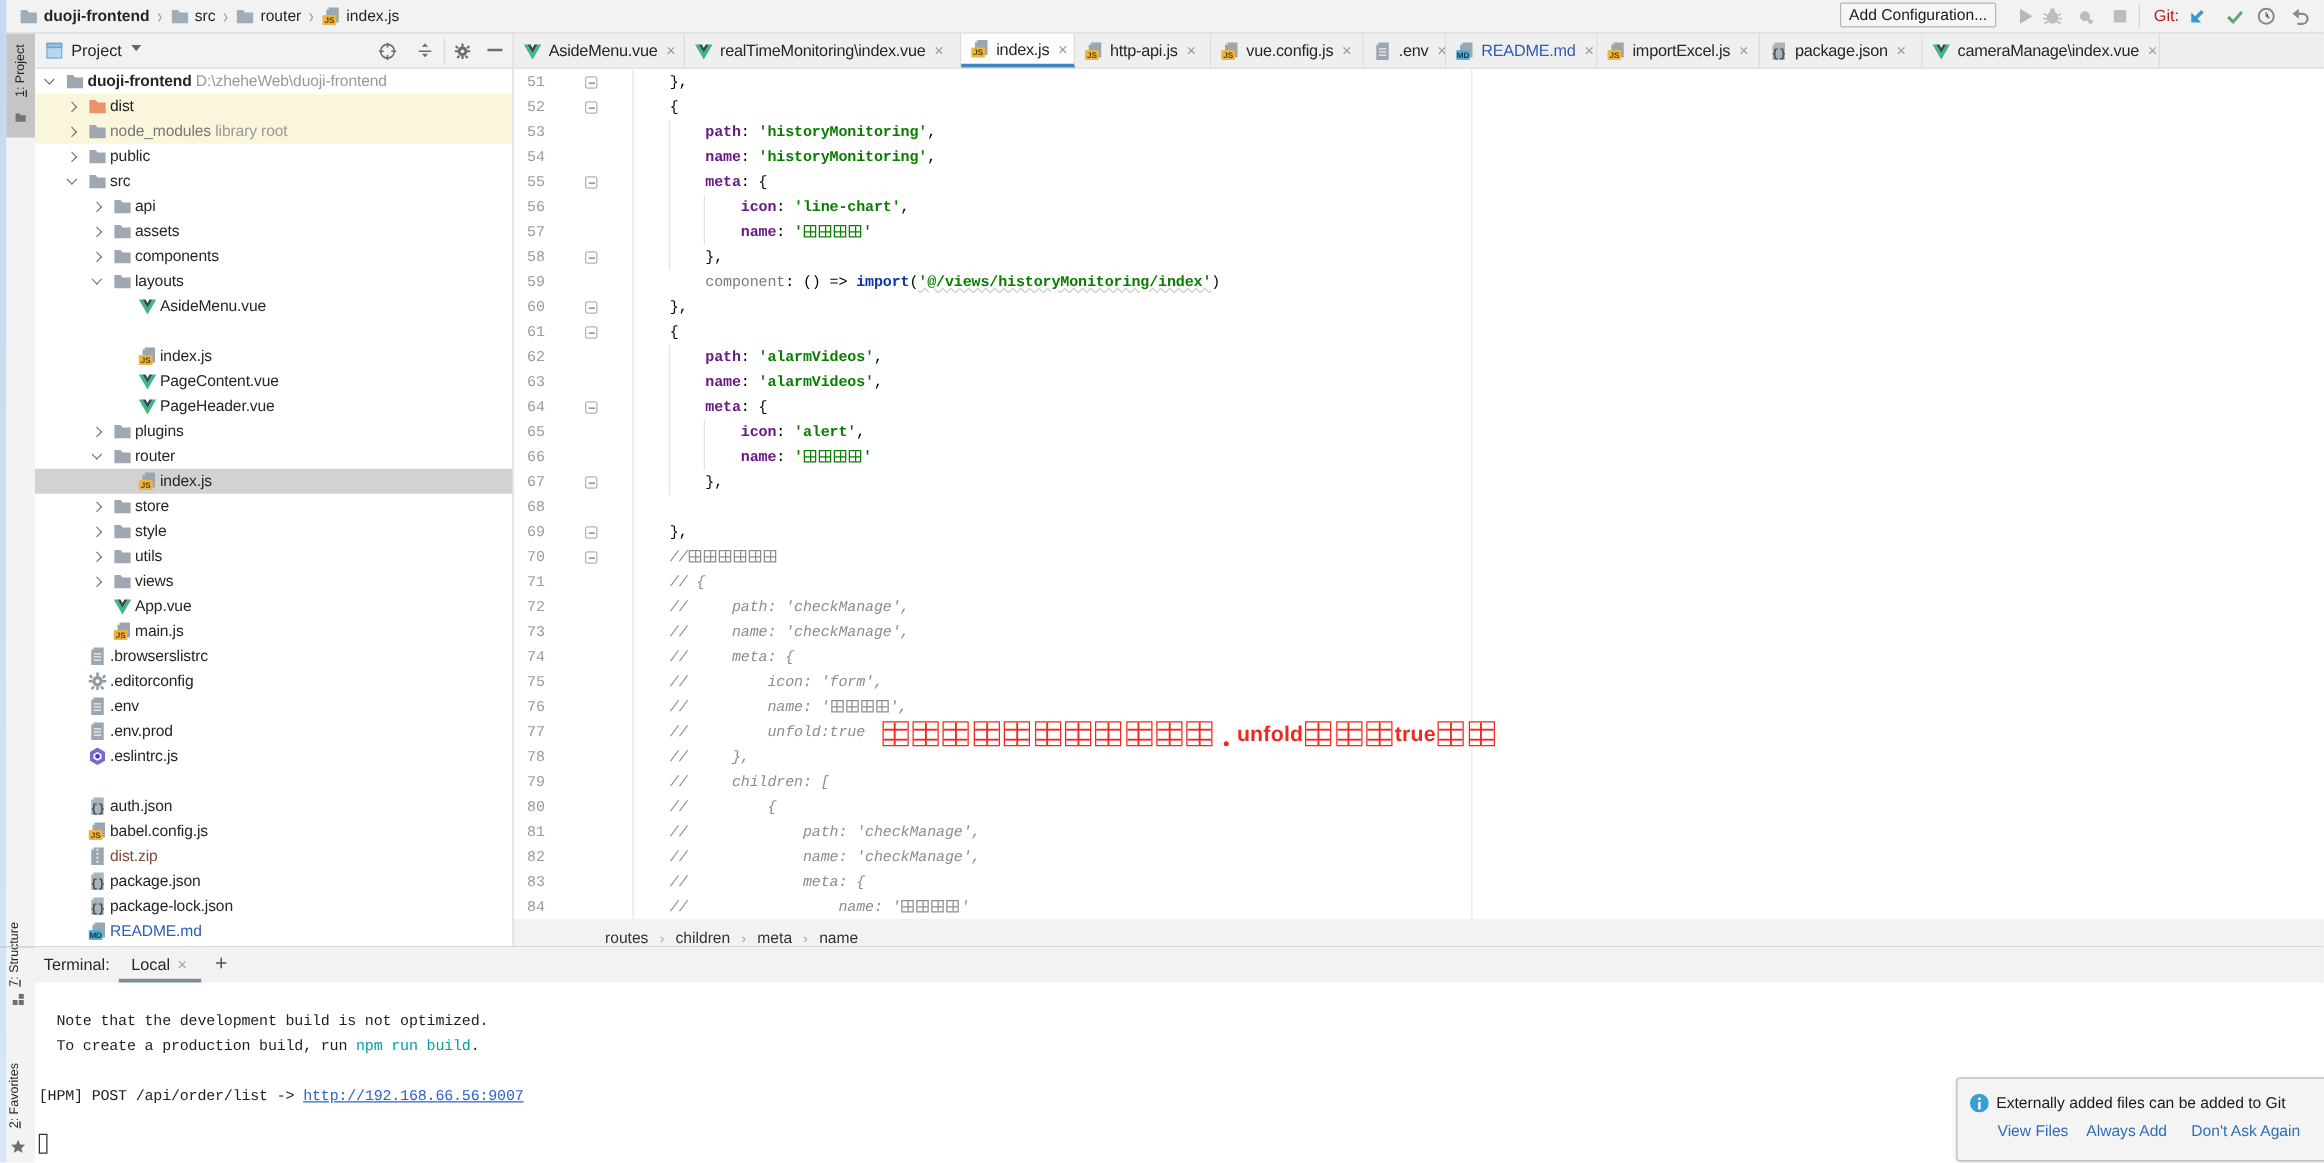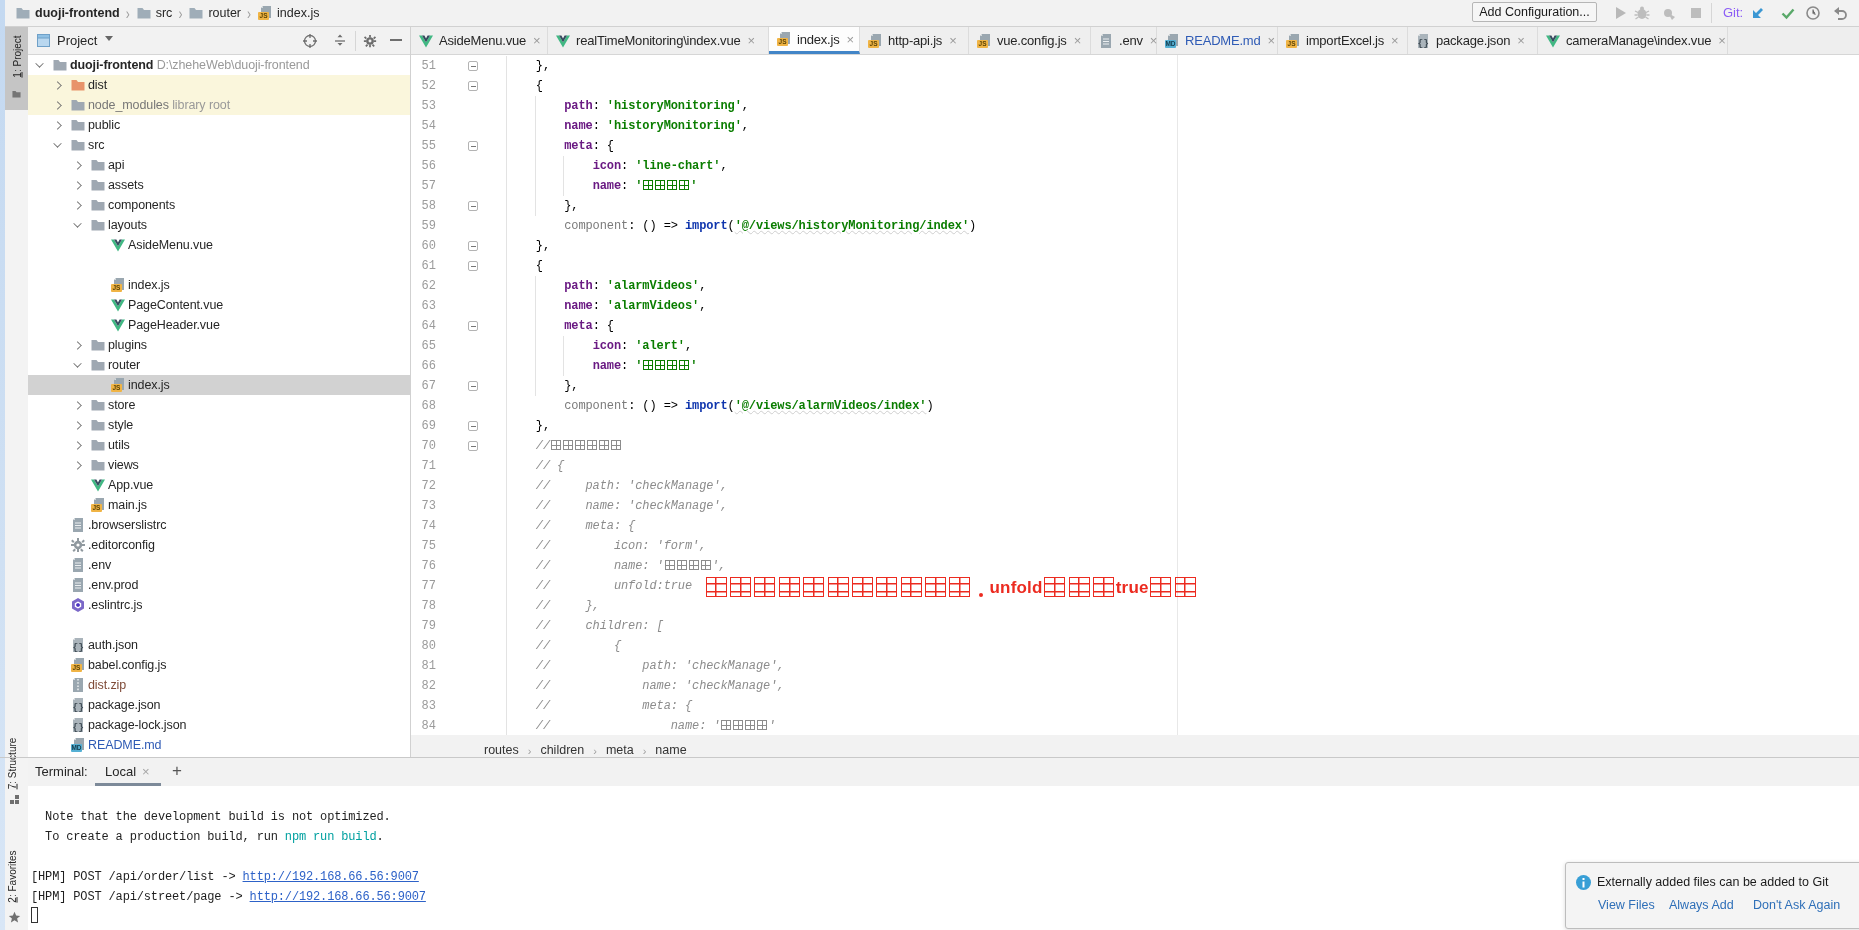--- a/index.html
+++ b/index.html
@@ -109,21 +109,21 @@
       </g>
     </svg>
  <svg class="topico" style="left:1660px" width="16" height="16">
       <path fill="#bdbdbd" d="M8 1a7 7 0 100 14A7 7 0 018 1zm0 3a4 4 0 110 8 4 4 0 010-8z"></path>
       <path fill="#bdbdbd" d="M8 8l7 4-3 3z"></path>
     </svg>
  <svg class="topico" style="left:1688px" width="16" height="16">
       <rect x="3" y="3" width="10" height="10" fill="#bdbdbd"></rect>
     </svg>
  <div style="position:absolute;left:1711px;top:3px;width:1px;height:20px;background:#d6d6d6"></div>
- <div style="position:absolute;left:1723px;top:5px;font-size:13px;color:#8b5cf6">Git:</div>
+ <div style="position:absolute;left:1723px;top:5px;font-size:13px;color:#b91c1c">Git:</div>
  <svg class="topico" style="left:1750px" width="16" height="16">
       <path fill="#3b97d3" d="M3 13V5l3 3 5-5 2 2-5 5 3 3z"></path>
     </svg>
  <svg class="topico" style="left:1780px" width="16" height="16">
       <path fill="none" stroke="#59a869" stroke-width="2.4" d="M2.5 8.5l4 4 7-8"></path>
     </svg>
  <svg class="topico" style="left:1805px" width="16" height="16">
       <circle cx="8" cy="8" r="6" fill="none" stroke="#8a8a8a" stroke-width="1.6"></circle>
       <path stroke="#8a8a8a" stroke-width="1.4" d="M8 4.5V8l2.5 1.5"></path>
     </svg>
@@ -591,21 +591,20 @@
 <div class="cl" style="top:141px">            },</div>
 <div class="cl" style="top:161px">            <span class="g">component</span>: () =&gt; <span class="kw">import</span>(<span class="s sq">'@/views/historyMonitoring/index'</span>)</div>
 <div class="cl" style="top:181px">        },</div>
 <div class="cl" style="top:201px">        {</div>
 <div class="cl" style="top:221px">            <span class="k">path</span>: <span class="s">'alarmVideos'</span>,</div>
 <div class="cl" style="top:241px">            <span class="k">name</span>: <span class="s">'alarmVideos'</span>,</div>
 <div class="cl" style="top:261px">            <span class="k">meta</span>: {</div>
 <div class="cl" style="top:281px">                <span class="k">icon</span>: <span class="s">'alert'</span>,</div>
 <div class="cl" style="top:301px">                <span class="k">name</span>: <span class="s">'<i class="cn"></i><i class="cn"></i><i class="cn"></i><i class="cn"></i>'</span></div>
 <div class="cl" style="top:321px">            },</div>
-<div class="cl" style="top:341px">            <span class="g">component</span>: () =&gt; <span class="kw">import</span>(<span class="s sq">'@/views/alarmVideos/index'</span>)</div>
 <div class="cl" style="top:361px">        },</div>
 <div class="cl" style="top:381px"><span class="c">        //<i class="cn"></i><i class="cn"></i><i class="cn"></i><i class="cn"></i><i class="cn"></i><i class="cn"></i></span></div>
 <div class="cl" style="top:401px"><span class="c">        // {</span></div>
 <div class="cl" style="top:421px"><span class="c">        //     path: 'checkManage',</span></div>
 <div class="cl" style="top:441px"><span class="c">        //     name: 'checkManage',</span></div>
 <div class="cl" style="top:461px"><span class="c">        //     meta: {</span></div>
 <div class="cl" style="top:481px"><span class="c">        //         icon: 'form',</span></div>
 <div class="cl" style="top:501px"><span class="c">        //         name: '<i class="cn"></i><i class="cn"></i><i class="cn"></i><i class="cn"></i>',</span></div>
 <div class="cl" style="top:521px"><span class="c">        //         unfold:true</span></div>
 <div class="cl" style="top:541px"><span class="c">        //     },</span></div>
@@ -629,21 +628,20 @@
 <div id="hsplit"></div>
 <div id="term">
  <div id="thead">
       <span class="tt">Terminal:</span>
       <div id="ttab">Local<span class="x">×</span></div>
       <div id="tplus">+</div>
     </div>
  <div class="tl" style="top:49px">  Note that the development build is not optimized.</div>
  <div class="tl" style="top:69px">  To create a production build, run <span class="cyan">npm run build</span>.</div>
  <div class="tl" style="top:109px">[HPM] POST /api/order/list -&gt; <span class="turl">http://192.168.66.56:9007</span></div>
- <div class="tl" style="top:129px">[HPM] POST /api/street/page -&gt; <span class="turl">http://192.168.66.56:9007</span></div>
  <div id="cursor"></div>
 </div>
 <div id="notif">
  <svg style="position:absolute;left:10px;top:12px" width="15" height="15">
       <circle cx="7.5" cy="7.5" r="7.5" fill="#389fd6"></circle>
       <rect x="6.5" y="6.5" width="2" height="6" fill="#fff"></rect>
       <rect x="6.5" y="3" width="2" height="2" fill="#fff"></rect>
     </svg>
  <span class="tit">Externally added files can be added to Git</span>
  <span class="lnk" style="left:32px">View Files</span>

